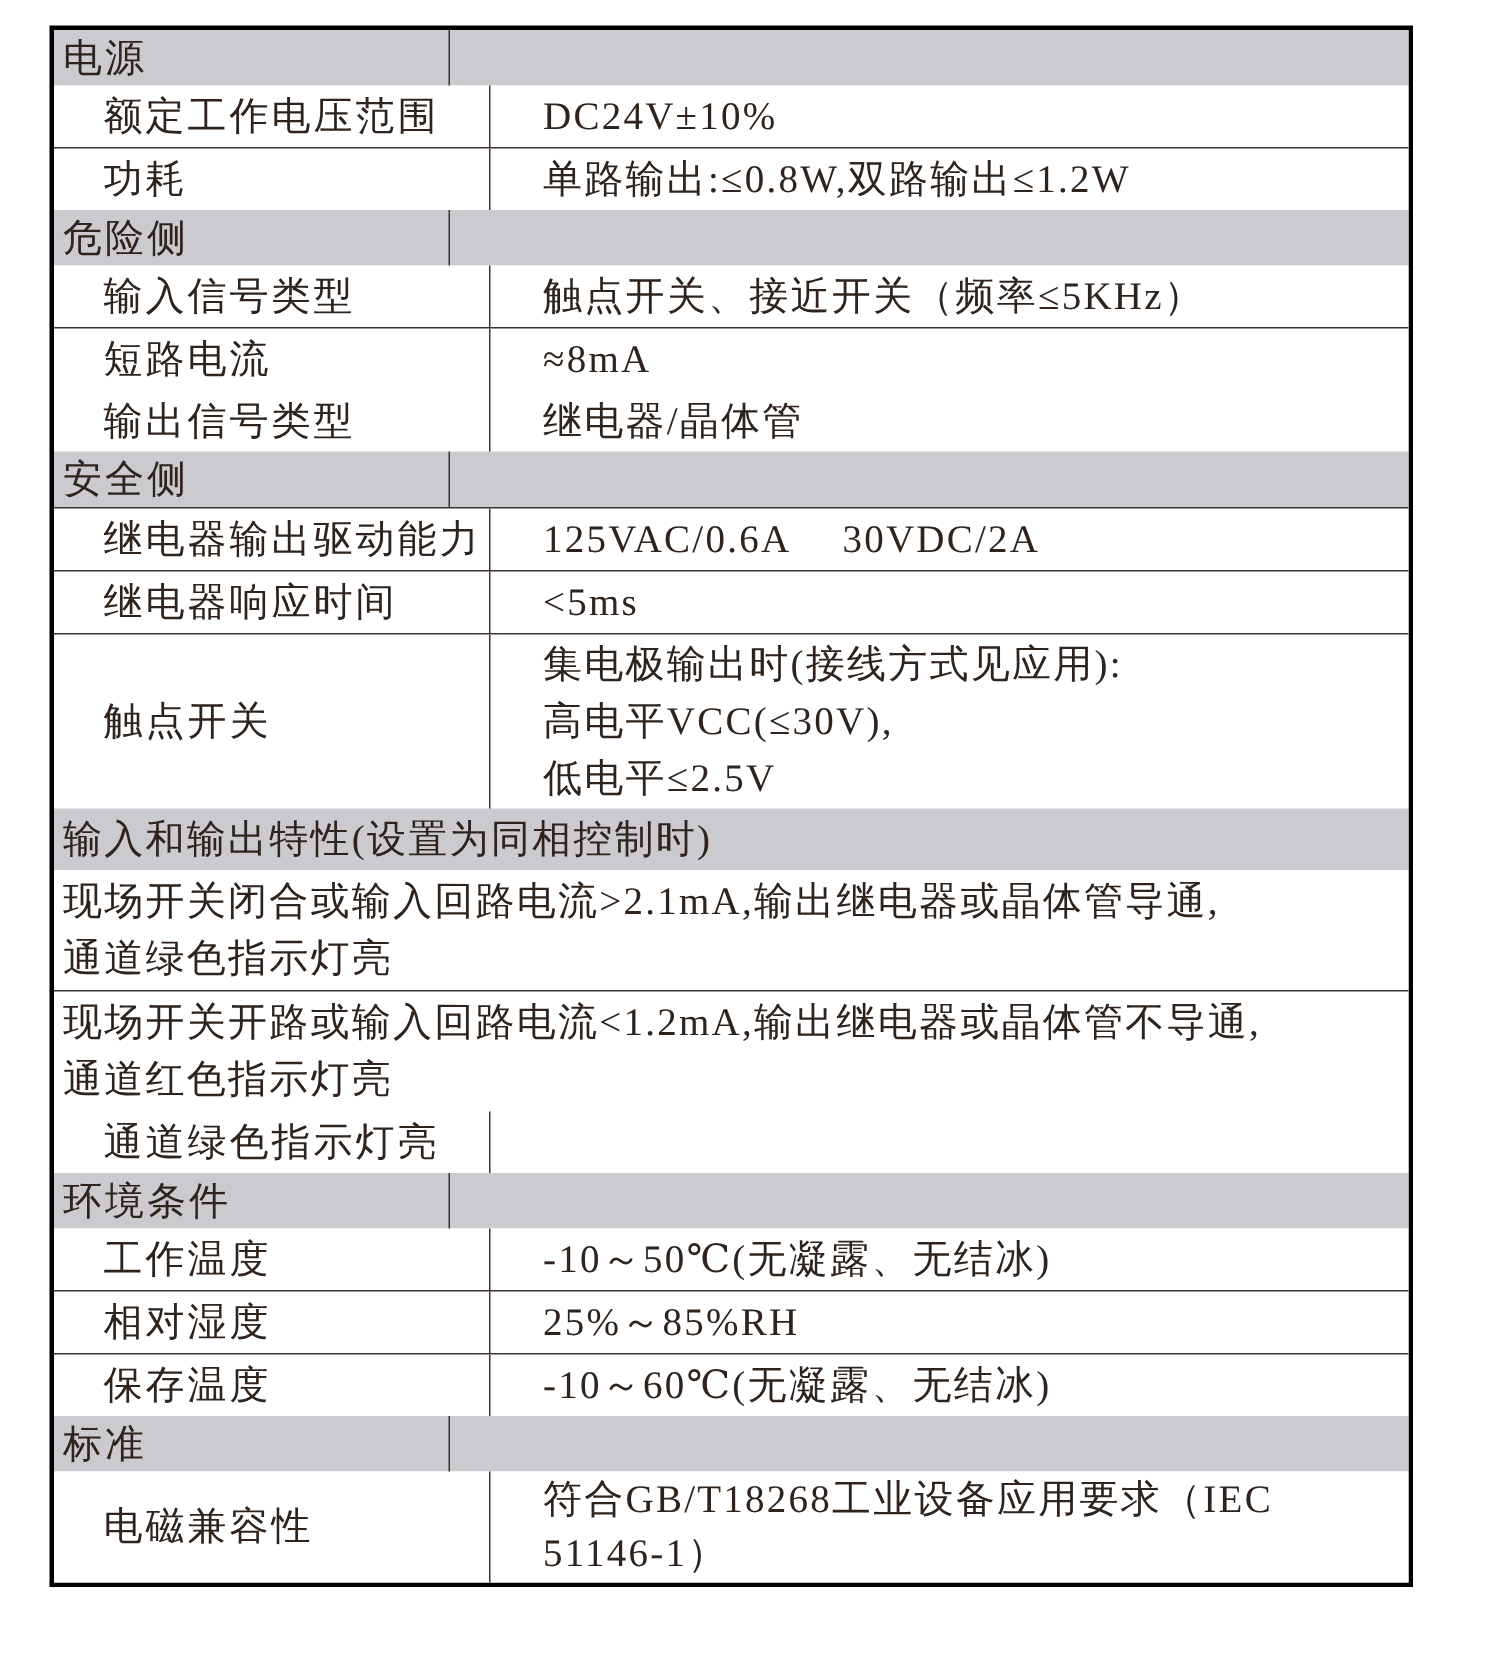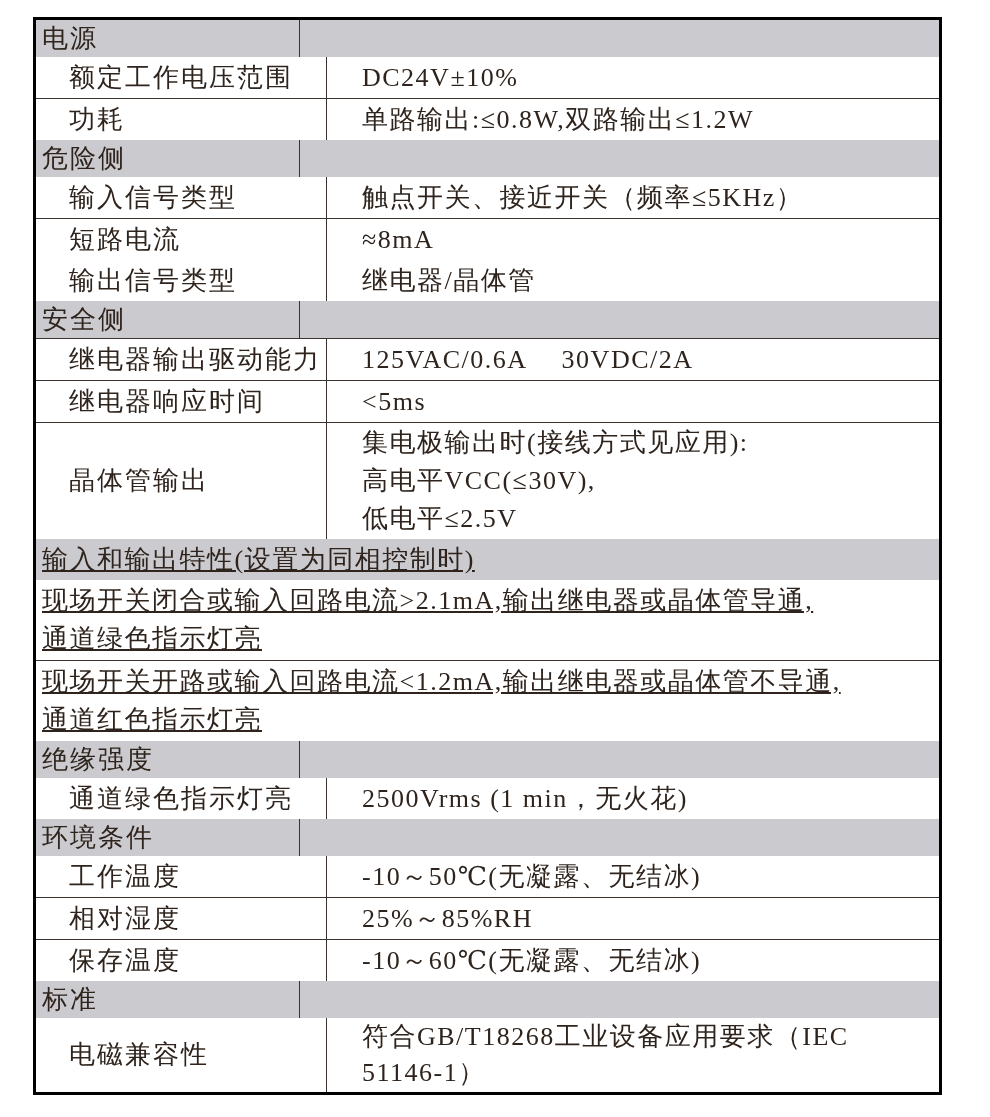--- a/index.html
+++ b/index.html
@@ -68,21 +68,20 @@
   .row.data .label,
   .row.data .value { min-height: 41px; margin-left: 27px; }
   .row.section .label,
   .row.section .value { min-height: 37px; line-height: 34px; }
   .fullcell {
     flex: 1 1 auto;
     padding: 2px 24px 2px 6px;
     line-height: 37px;
     min-height: 37px;
     justify-content: center;
-    text-decoration: underline;
   }
   .row.section.fullrow .fullcell { min-height: 37px; }
 </style>
 </head>
 <body>
 
 <div class="page">
   <div class="spec-table">
 
     <div class="row section">
@@ -130,21 +129,21 @@
       <div class="cell label">继电器输出驱动能力</div>
       <div class="cell value">125VAC/0.6A　 30VDC/2A</div>
     </div>
 
     <div class="row data bt">
       <div class="cell label">继电器响应时间</div>
       <div class="cell value">&lt;5ms</div>
     </div>
 
     <div class="row data bt">
-      <div class="cell label">晶体管输出</div>
+      <div class="cell label">触点开关</div>
       <div class="cell value">
         <div class="line">集电极输出时(接线方式见应用):</div>
         <div class="line">高电平VCC(≤30V),</div>
         <div class="line">低电平≤2.5V</div>
       </div>
     </div>
 
     <div class="row section fullrow">
       <div class="cell fullcell">输入和输出特性(设置为同相控制时)</div>
     </div>
@@ -156,28 +155,23 @@
       </div>
     </div>
 
     <div class="row fullrow bt">
       <div class="cell fullcell">
         <div class="line">现场开关开路或输入回路电流&lt;1.2mA,输出继电器或晶体管不导通,</div>
         <div class="line">通道红色指示灯亮</div>
       </div>
     </div>
 
-    <div class="row section">
-      <div class="cell label">绝缘强度</div>
-      <div class="cell value"></div>
-    </div>
 
     <div class="row data">
       <div class="cell label">通道绿色指示灯亮</div>
-      <div class="cell value">2500Vrms (1 min，无火花)</div>
     </div>
 
     <div class="row section">
       <div class="cell label">环境条件</div>
       <div class="cell value"></div>
     </div>
 
     <div class="row data">
       <div class="cell label">工作温度</div>
       <div class="cell value">-10～50℃(无凝露、无结冰)</div>

